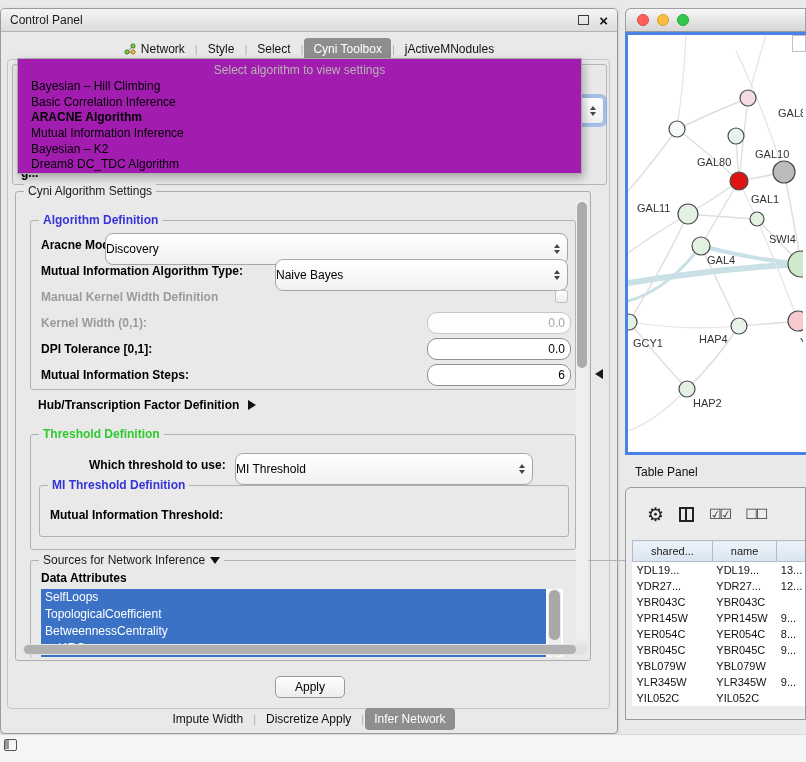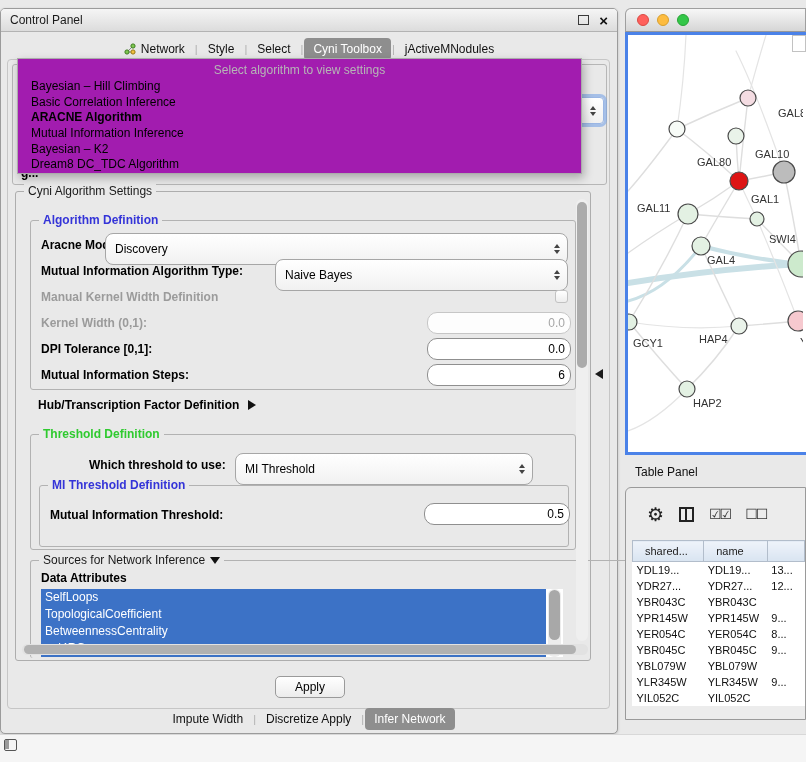--- a/index.html
+++ b/index.html
@@ -49,21 +49,21 @@
   .gb-label.green { color:#2fca2f; font-weight:bold; }
 
   .settings-box { position:absolute; left:14px; top:182px; width:576px; height:470px;
                   border:1px solid #adadad; border-radius:3px; box-sizing:border-box; }
 
   .flabel { position:absolute; font-size:12px; font-weight:bold; color:#000; white-space:nowrap; }
   .flabel.disabled { color:#9b9b9b; }
 
   .combo { position:absolute; height:32px; background:linear-gradient(#ffffff,#f1f1f1);
            border:1px solid #a6a6a6; border-radius:8px; font-size:12px; display:flex;
-           align-items:center; padding-left:9px; box-sizing:border-box; color:#000; }
+           align-items:center; box-sizing:border-box; color:#000; }
   .arrows { position:absolute; right:7px; top:50%; transform:translateY(-50%); }
   .arrows i { display:block; width:0; height:0; border-left:3.5px solid transparent; border-right:3.5px solid transparent; }
   .arr-up   { border-bottom:4px solid #444; margin-bottom:2px; }
   .arr-down { border-top:4px solid #444; }
 
   .tfield { position:absolute; height:22px; border:1px solid #8f8f8f; background:#fff;
             font-size:12px; text-align:right; padding:0 5px; box-sizing:border-box;
             font-family:"Liberation Sans", sans-serif; color:#000; border-radius:10px; }
   .tfield:disabled { color:#a6a6a6; border-color:#c6c6c6; background:#fdfdfd; }
 
@@ -116,21 +116,21 @@
   .table-window { position:absolute; left:625px; top:487px; width:181px; height:233px;
                   background:#ececec; border:1px solid #9a9a9a; border-radius:6px 0 0 0;
                   box-sizing:border-box; overflow:hidden; }
   .tp-toolbar { position:absolute; left:0; top:8px; height:36px; display:flex; align-items:center; gap:15px; padding-left:21px; }
   .gear-icon { font-size:19px; color:#222; line-height:19px; }
   .columns-icon { width:15px; height:15px; border:2px solid #222; box-sizing:border-box; position:relative; }
   .columns-icon i { position:absolute; left:4px; top:0; width:2px; height:11px; background:#222; }
   .checks-icon { font-size:14px; color:#333; letter-spacing:-2px; }
   .gene-table { position:absolute; left:6px; top:52px; border-collapse:collapse; table-layout:fixed; background:#fff; }
   .gene-table th { background:linear-gradient(#eef3fa,#d9e4f1); border:1px solid #b2bdcb;
-                   font-weight:normal; font-size:11px; text-align:left; padding:3px 12px; color:#222; height:14px;margin-left:18px; }
+                   font-weight:normal; font-size:11px; text-align:left; padding:3px 18px; color:#222; height:14px;margin-left:18px; }
   .gene-table td { font-size:11px; padding:1px 4px; color:#111; white-space:nowrap; overflow:hidden; height:14px; }
   .gene-table th:nth-child(1), .gene-table td:nth-child(1) { width:66px; }
   .gene-table th:nth-child(2), .gene-table td:nth-child(2) { width:64px; }
   .gene-table th:nth-child(3), .gene-table td:nth-child(3) { width:58px; }
 
   
   .bottom-strip { position:absolute; left:0; top:734px; width:806px; height:28px;
                   background:#f5f5f5; border-top:1px solid #d8d8d8; }
   .dock-icon { position:absolute; left:4px; top:739px; width:13px; height:12px;
                border:1.5px solid #555; border-radius:2px; box-sizing:border-box; }
@@ -247,24 +247,23 @@
 
         <span class="flabel" style="left:58px; top:23px;">Which threshold to use:</span>
         <div class="combo" style="left:204px; top:18px; width:298px;">
           <span>MI Threshold</span>
           <span class="arrows">
               <i class="arr-up"></i>
               <i class="arr-down"></i>
             </span>
         </div>
 
-        <div class="gbox" style="left:8px; top:50px; width:530px; height:62px;">
+        <div class="gbox" style="left:8px; top:50px; width:530px; height:52px;">
           <span class="gb-label blue">MI Threshold Definition</span>
           <span class="flabel" style="left:10px; top:22px;">Mutual Information Threshold:</span>
-          <input class="tfield" style="left: 384px; top: 17px; width: 146px;" value="0.5">
         </div>
       </div>
 
       <div class="gbox" style="left:14px; top:368px; width:644px; height:98px; border-bottom:none;">
         <span class="gb-label">
           <span>Sources for Network Inference</span><i class="tri-down"></i>
         </span>
         <span class="flabel" style="left:10px; top:10px;">Data Attributes</span>
         <div class="attr-list">
           <div id="attr-items">

